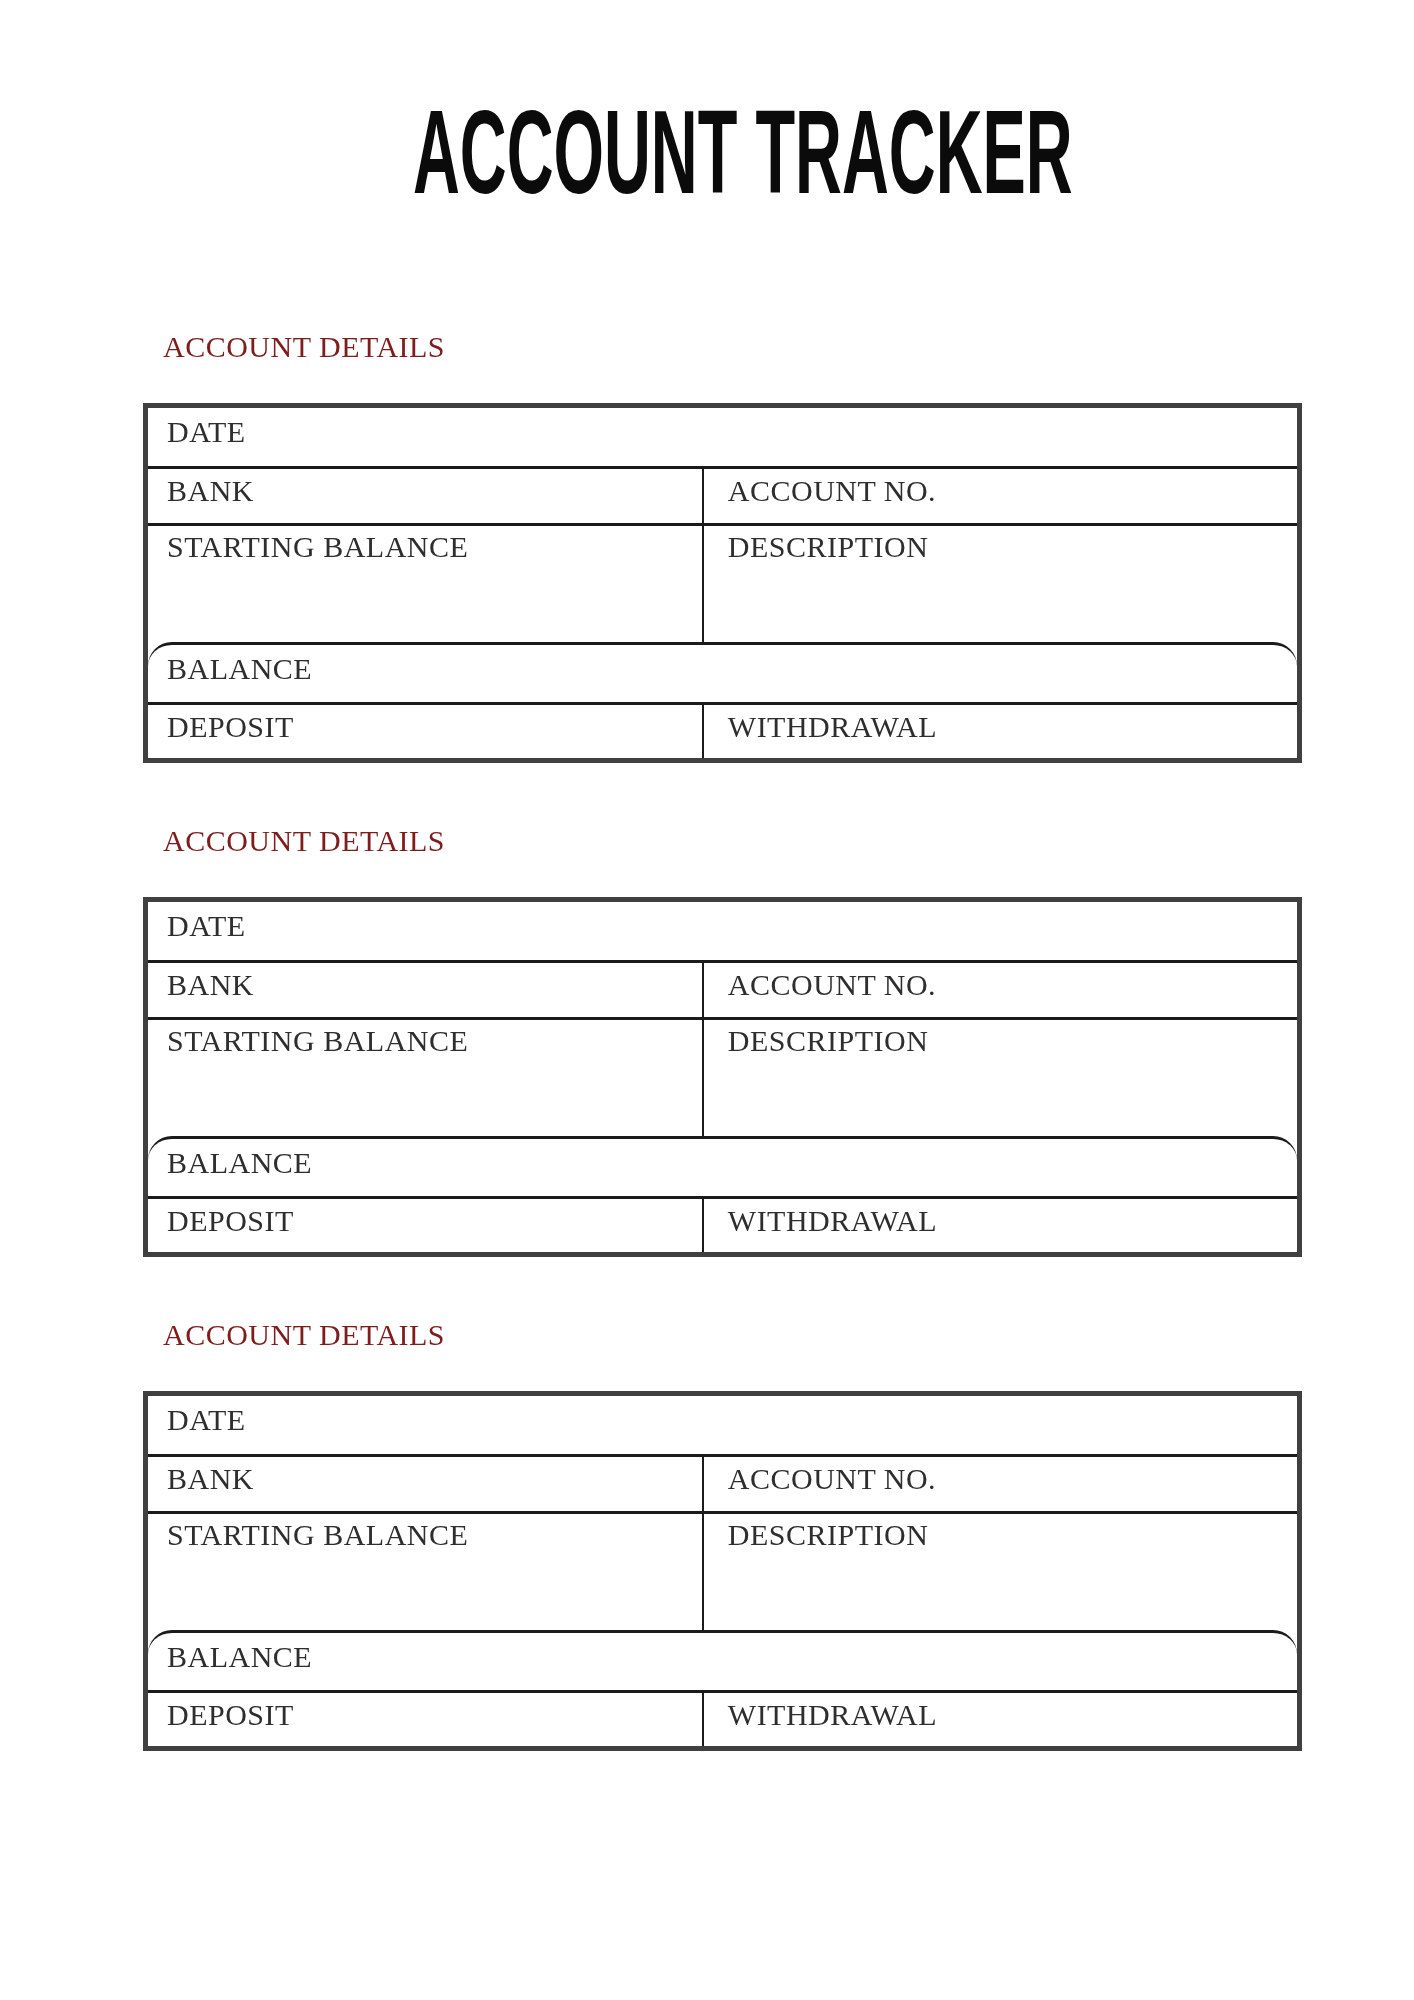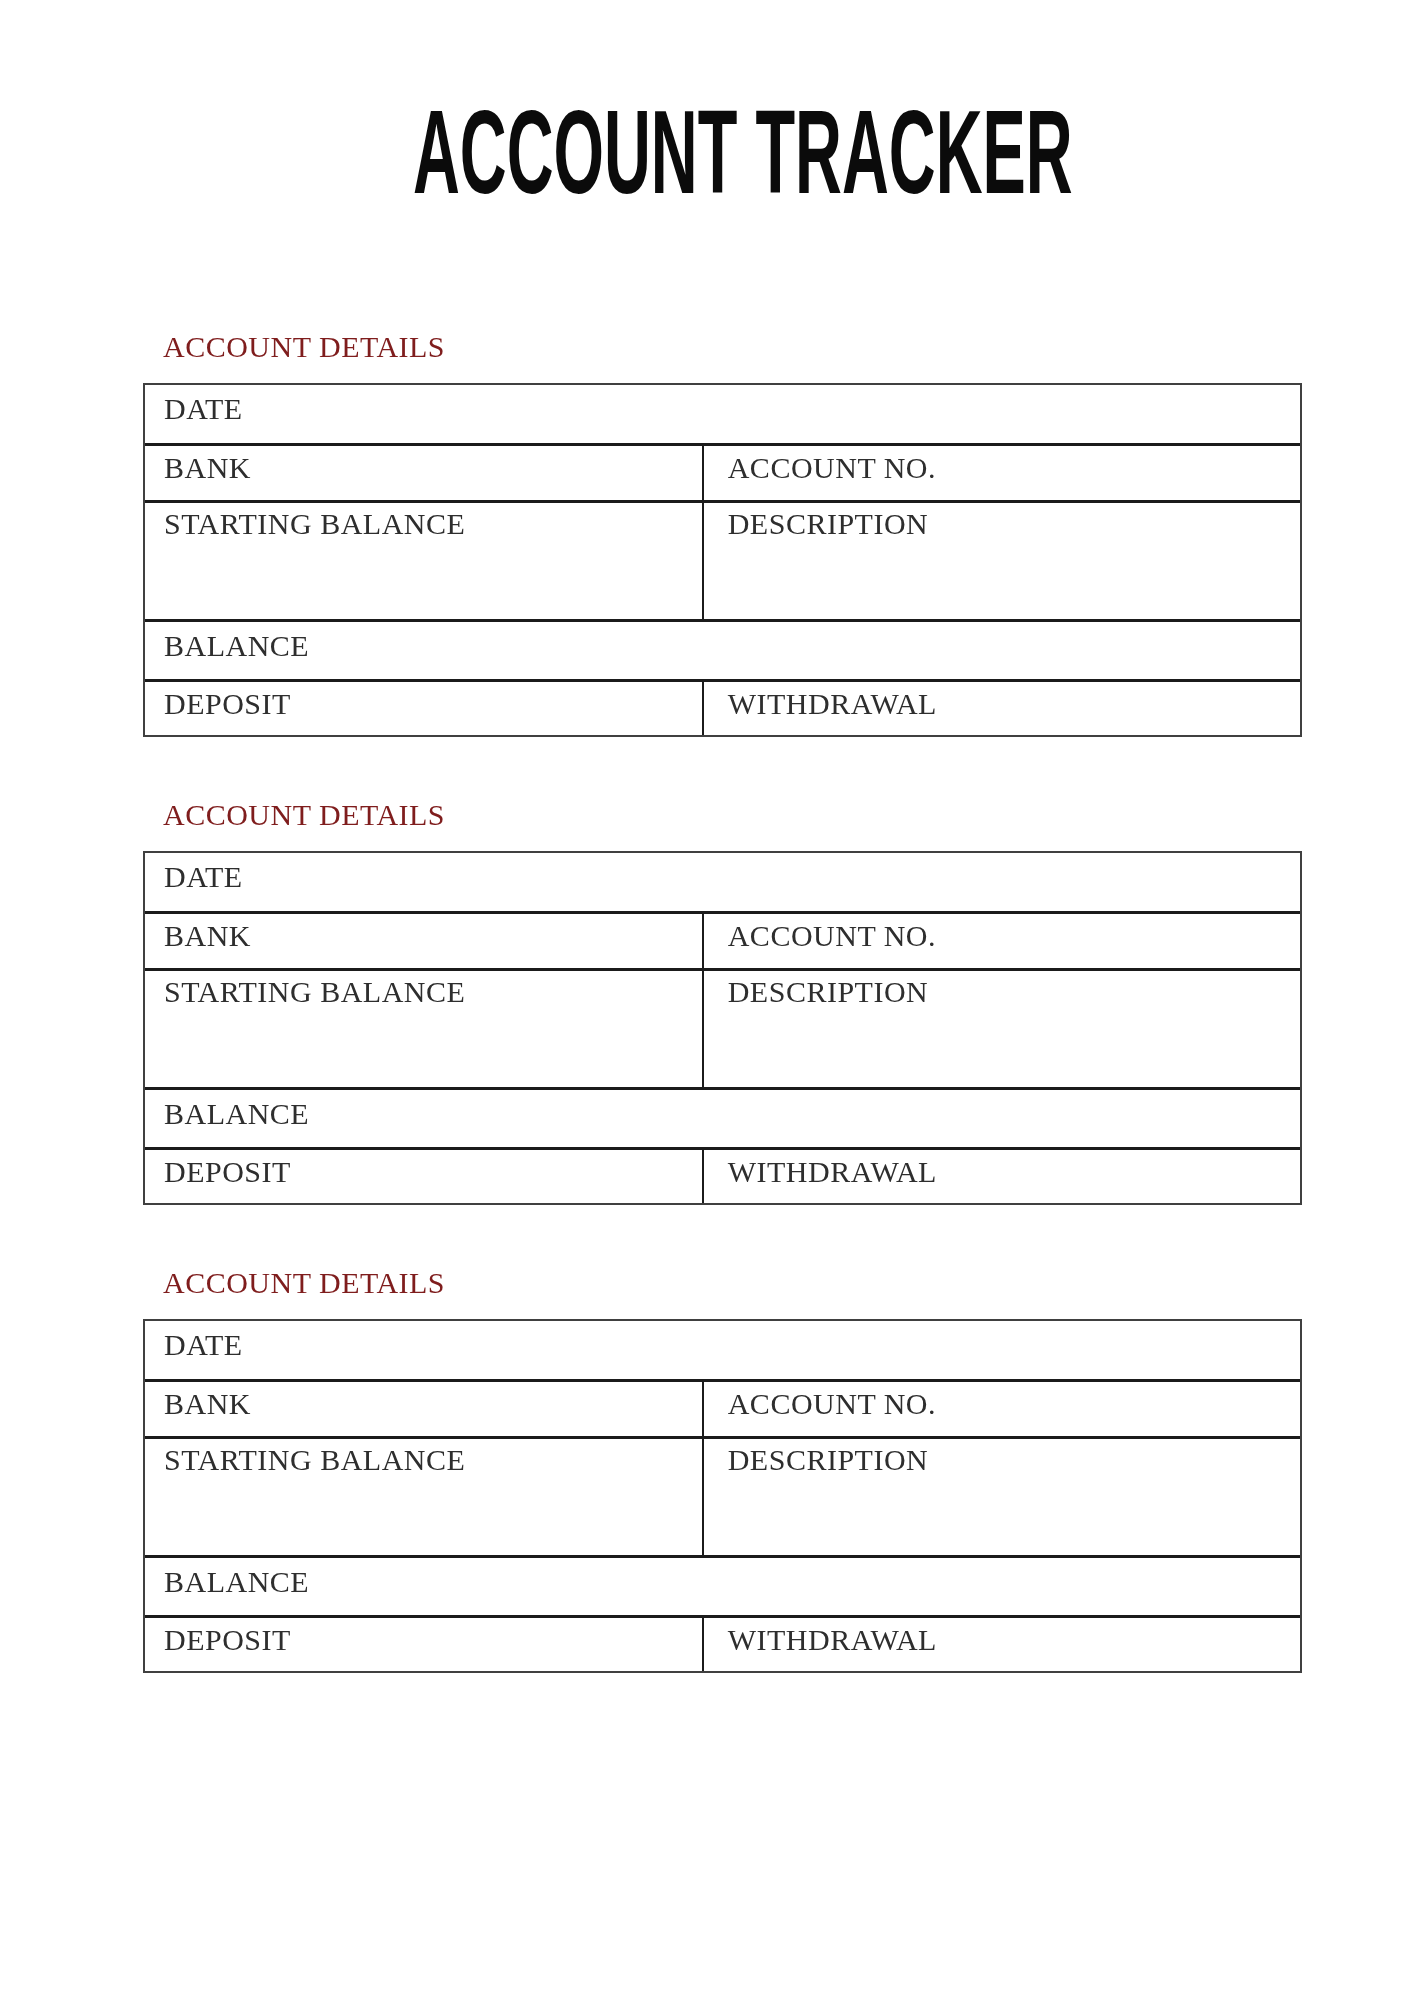--- a/index.html
+++ b/index.html
@@ -44,33 +44,33 @@
   .section-first { margin-top: 121px; }
   .section-heading {
     font-size: 30px;
     line-height: 36px;
     letter-spacing: 0.5px;
     padding-left: 20px;
     color: #7f1d1d;
   }
   
   .acct-table {
-    margin-top: 18px;
-    border: 2px solid #404040;
+    margin-top: 38px;
+    border: 5px solid #404040;
     background: #ffffff;
   }
   .row {
     display: flex;
     box-sizing: content-box;
   }
   .row + .row { border-top: 3px solid #1b1b1b; }
   .r1 { height: 58px; }
   .r2 { height: 54px; }
   .r3 { height: 116px; }
-  .r4 { height: 57px; }
+  .r4 { height: 57px; border-radius: 24px; }
   .r5 { height: 53px; justify-content: flex-end; }
   .cell {
     display: flex;
     align-items: center;
     box-sizing: border-box;
     padding: 0 10px 10px 19px;
     font-size: 30px;
     line-height: 36px;
     letter-spacing: 0.5px;
     color: #2e2e2e;

